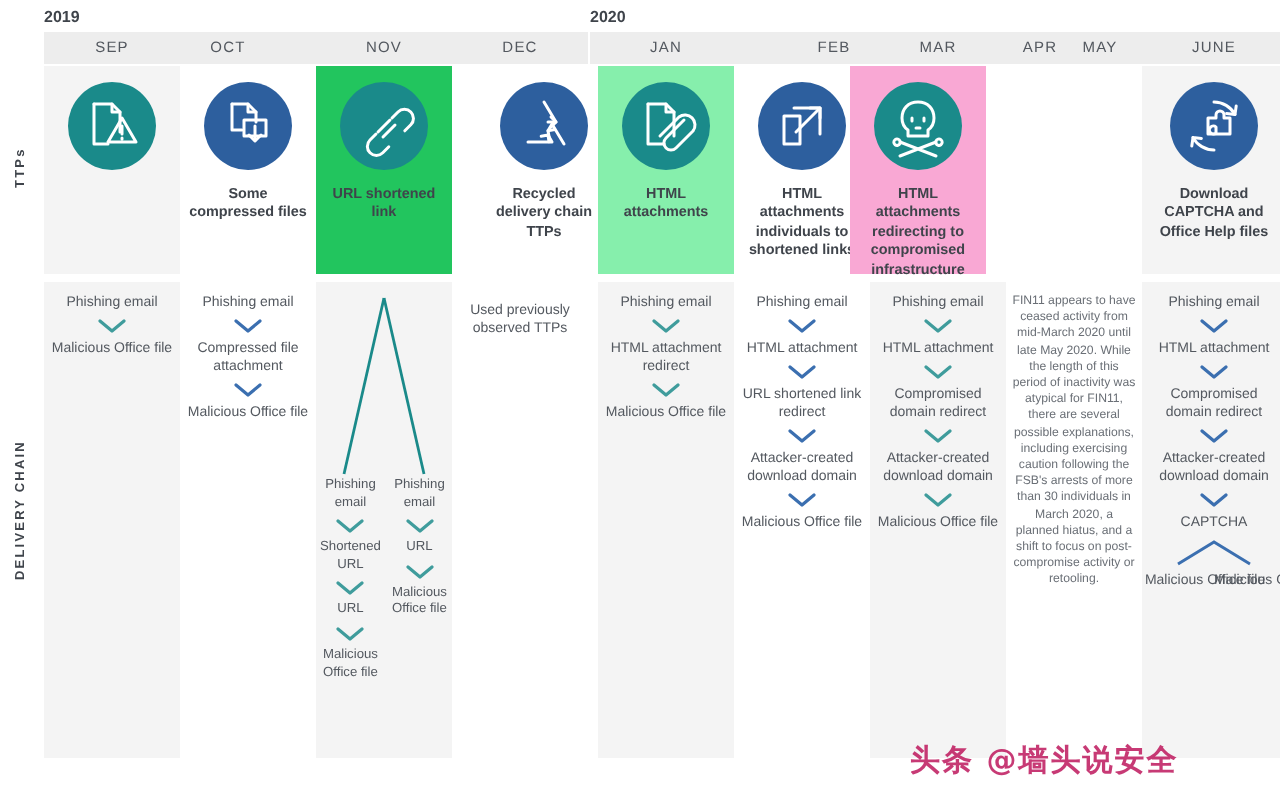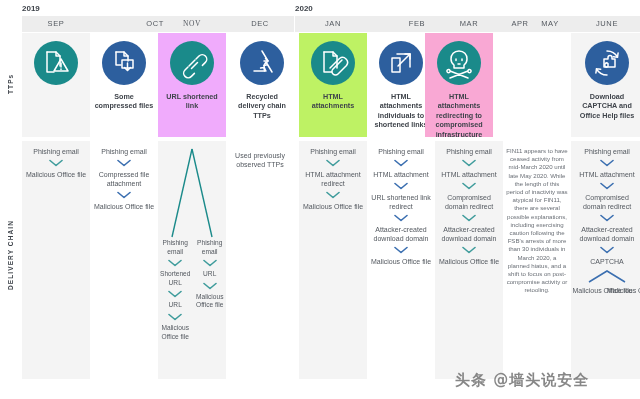--- a/index.html
+++ b/index.html
@@ -67,21 +67,21 @@
   .narr{
     font-size:6.1px;line-height:8.2px;text-align:center;color:#6a6f76;
     padding:0 3px;
   }
   .branchnode{
     display:inline-block;width:48%;vertical-align:top;
     font-size:7px;line-height:9px;text-align:center;color:#53585f;
   }
   .wm{
     position:absolute;left:455px;top:371px;
-    font-size:15px;font-weight:bold;color:#737373;opacity:.85;
+    font-size:15px;font-weight:bold;color:#be185d;opacity:.85;
     letter-spacing:1px;white-space:nowrap;
     font-family:"DejaVu Sans",sans-serif;
   }
 </style>
 </head>
 <body>
 
 <div id="chart">
 
   <div class="rail" id="rail-ttps">
@@ -113,21 +113,21 @@
           </svg>
         </div>
       </div>
       <div class="colchain shade" style="left: 22px; width: 68px; height: 238px; background: rgb(244, 244, 244); padding-top: 6px; box-sizing: border-box;">
         <div class="node">Phishing email</div>
         <svg width="14" height="8" viewBox="0 0 14 8" class="chev">
           <path d="M1 1.5L7 6.5L13 1.5" fill="none" stroke="#3f9c9c" stroke-width="1.6" stroke-linecap="round" stroke-linejoin="round"></path>
         </svg>
         <div class="node">Malicious Office file</div>
       </div>
-      <div class="mon" style="left: 96px; width: 68px; text-align: right;">OCT</div>
+      <div class="mon" style="left: 80px; width: 68px;">OCT</div>
       <div class="colttp" style="left: 90px; width: 68px;">
         <div class="disc">
           <svg width="44" height="44" viewBox="0 0 44 44">
             <circle cx="22" cy="22" r="22" fill="#2d5f9e"></circle>
             <g fill="none" stroke="#ffffff" stroke-width="1.5" stroke-linecap="round" stroke-linejoin="round">
               <path d="M14 11h8l4 4v5"></path>
               <path d="M14 11v13h5"></path>
               <path d="M22 11v4h4"></path>
               <path d="M20 19h11v8h-11z"></path>
               <path d="M25.5 22v7"></path>
@@ -141,22 +141,22 @@
         <div class="node">Phishing email</div>
         <svg width="14" height="8" viewBox="0 0 14 8" class="chev">
           <path d="M1 1.5L7 6.5L13 1.5" fill="none" stroke="#3b6fb0" stroke-width="1.6" stroke-linecap="round" stroke-linejoin="round"></path>
         </svg>
         <div class="node">Compressed file attachment</div>
         <svg width="14" height="8" viewBox="0 0 14 8" class="chev">
           <path d="M1 1.5L7 6.5L13 1.5" fill="none" stroke="#3b6fb0" stroke-width="1.6" stroke-linecap="round" stroke-linejoin="round"></path>
         </svg>
         <div class="node">Malicious Office file</div>
       </div>
-      <div class="mon" style="left: 158px; width: 68px; font-family: Liberation Serif, serif;">NOV</div>
-      <div class="colttp shade" style="left: 158px; width: 68px; background: #f0abfc;">
+      <div class="mon" style="left: 158px; width: 68px;">NOV</div>
+      <div class="colttp shade" style="left: 158px; width: 68px; background: #22c55e;">
         <div class="disc">
           <svg width="44" height="44" viewBox="0 0 44 44">
             <circle cx="22" cy="22" r="22" fill="#1a8a8a"></circle>
             <g fill="none" stroke="#ffffff" stroke-width="1.5" stroke-linecap="round" stroke-linejoin="round">
               <path d="M18 26l-3 3a4.5 4.5 0 006.4 6.4l3-3"></path>
               <path d="M26 18l3-3a4.5 4.5 0 016.4 6.4l-3 3"></path>
               <path d="M19 25l6-6"></path>
               <path d="M21.5 27.5l6-6"></path>
             </g>
           </svg>
@@ -191,41 +191,41 @@
             </svg>
             <div class="node" style="font-size: 6.6px; line-height: 8.6px;">URL</div>
             <svg width="14" height="8" viewBox="0 0 14 8" class="chev">
               <path d="M1 1.5L7 6.5L13 1.5" fill="none" stroke="#3f9c9c" stroke-width="1.6" stroke-linecap="round" stroke-linejoin="round"></path>
             </svg>
             <div class="node" style="font-size: 6.6px; line-height: 8.6px;">Malicious Office file</div>
           </div>
         </div>
       </div>
       <div class="mon" style="left: 226px; width: 68px;">DEC</div>
-      <div class="colttp" style="left: 228px; width: 68px;">
+      <div class="colttp" style="left: 238px; width: 68px;">
         <div class="disc">
           <svg width="44" height="44" viewBox="0 0 44 44">
             <circle cx="22" cy="22" r="22" fill="#2d5f9e"></circle>
             <g fill="none" stroke="#ffffff" stroke-width="1.5" stroke-linecap="round" stroke-linejoin="round">
               <path d="M22 10l6 10h-4"></path>
               <path d="M28 20l-2.5-2.5M28 20l-2.5 2.5"></path>
               <path d="M14 30h12l-2-3.5"></path>
               <path d="M24 26.5l.5 3.4M24 26.5l-3.4.6"></path>
               <path d="M32 31l-6-10-2 3.4"></path>
               <path d="M24 24.4l3.4-.6M24 24.4l.6 3.4"></path>
             </g>
           </svg>
         </div>
         <div class="ttplabel">Recycled delivery chain TTPs</div>
       </div>
       <div class="colchain" style="left: 226px; width: 68px; height: 238px; padding-top: 6px; box-sizing: border-box;">
         <div class="node" style="padding-top: 4px;">Used previously observed TTPs</div>
       </div>
       <div class="mon" style="left: 299px; width: 68px;">JAN</div>
-      <div class="colttp shade" style="left: 299px; width: 68px; background: #bef264;">
+      <div class="colttp shade" style="left: 299px; width: 68px; background: #86efac;">
         <div class="disc">
           <svg width="44" height="44" viewBox="0 0 44 44">
             <circle cx="22" cy="22" r="22" fill="#1a8a8a"></circle>
             <g fill="none" stroke="#ffffff" stroke-width="1.5" stroke-linecap="round" stroke-linejoin="round">
               <path d="M13 11h9l4 4v12"></path>
               <path d="M13 11v20h8"></path>
               <path d="M22 11v4h4"></path>
               <path d="M31 19l-9 9a3.5 3.5 0 005 5l8.5-8.5a5 5 0 00-7-7L19 27"></path>
             </g>
           </svg>

